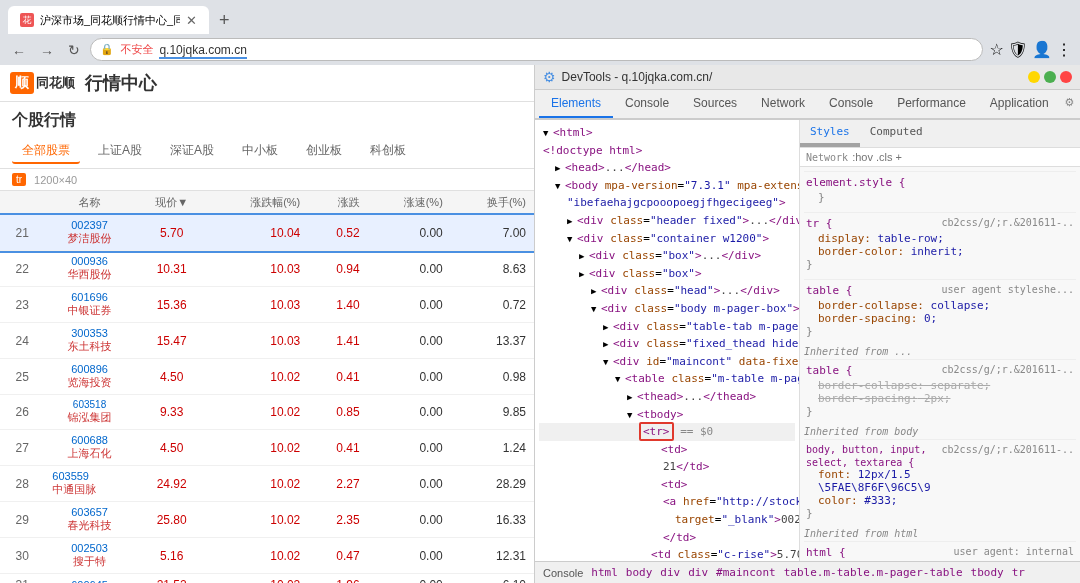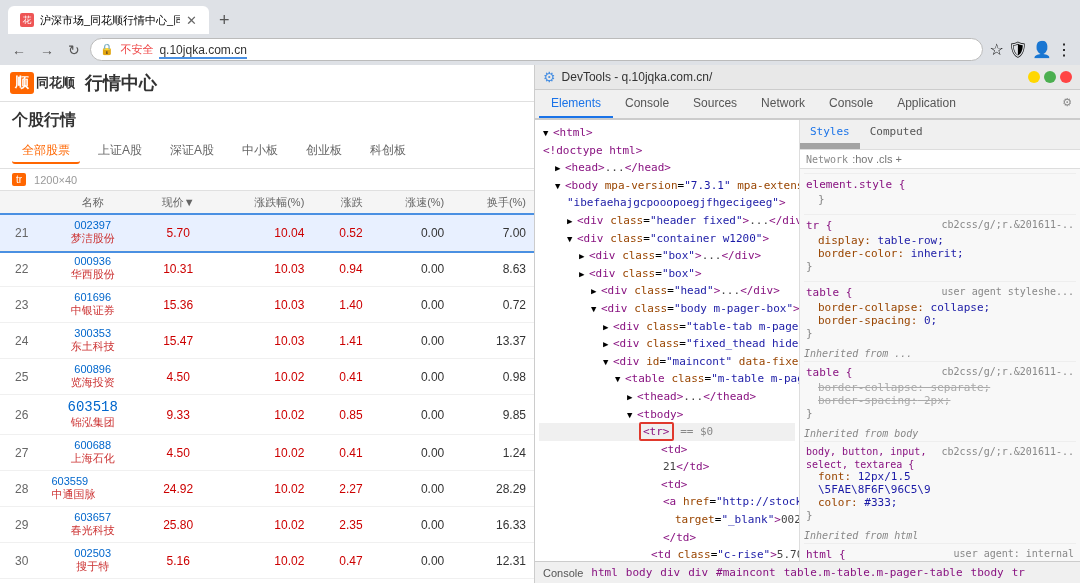--- a/index.html
+++ b/index.html
@@ -71,21 +71,21 @@
     .tag { color: #881280; }
     .attr-name { color: #994500; }
     .attr-val { color: #1a1aa6; }
     .text-node { color: #444; }
     .triangle { display: inline-block; width: 10px; cursor: pointer; font-size: 9px; }
 
     
     .styles-panel { width: 280px; background: #f8f8f8; display: flex; flex-direction: column; overflow: hidden; font-family: monospace; font-size: 11px; }
     .styles-panel-tabs { display: flex; border-bottom: 1px solid #ddd; background: #f0f0f0; }
     .sp-tab { padding: 5px 10px; font-size: 11px; cursor: pointer; color: #555; }
-    .sp-tab.active { border-bottom: 6px solid #a3a3a3; color: #1a73e8; }
+    .sp-tab.active { border-bottom: 4px solid #a3a3a3; color: #1a73e8; }
 
     .styles-filter { display: flex; align-items: center; padding: 3px 6px; border-bottom: 1px solid #ddd; background: white; }
     .filter-input { border: none; outline: none; font-size: 11px; flex: 1; }
     .filter-label { font-size: 10px; color: #888; margin-right: 4px; }
 
     .styles-content { flex: 1; overflow-y: auto; padding: 4px; }
     .style-selector { color: #881280; font-size: 11px; margin-bottom: 2px; }
     .style-rule { padding-left: 12px; font-size: 11px; }
     .style-prop { color: #994500; }
     .style-val { color: #1a1aa6; }
@@ -226,21 +226,21 @@
     </td>
     <td style="color:#cc0000;">4.50</td>
     <td style="color:#cc0000;">10.02</td>
     <td style="color:#cc0000;">0.41</td>
     <td style="color:#333;">0.00</td>
     <td style="color:#333;">0.98</td>
   </tr>
               <tr>
     <td style="text-align:center;color:#666;">26</td>
     <td style="text-align:center;">
-      <div style="color:#0066cc;font-size:14px;cursor:pointer;font-family:Liberation Mono, monospace;">603518</div>
+      <div style="color:#0066cc;font-size:10px;cursor:pointer;">603518</div>
       <div style="color:#cc3333;font-size:11px;cursor:pointer;">锦泓集团</div>
     </td>
     <td style="color:#cc0000;">9.33</td>
     <td style="color:#cc0000;">10.02</td>
     <td style="color:#cc0000;">0.85</td>
     <td style="color:#333;">0.00</td>
     <td style="color:#333;">9.85</td>
   </tr>
               <tr>
     <td style="text-align:center;color:#666;">27</td>
@@ -318,20 +318,21 @@
           <div class="win-btn max"></div>
           <div class="win-btn close"></div>
         </div>
       </div>
       <div class="devtools-tabs">
         <span class="dt-tab active">Elements</span>
         <span class="dt-tab">Console</span>
         <span class="dt-tab">Sources</span>
         <span class="dt-tab">Network</span>
         <span class="dt-tab">Console</span>
+        <span class="dt-tab">Performance</span>
         <span class="dt-tab">Application</span>
         <span style="margin-left:auto;color:#888;padding:6px 4px;font-size:11px;">⚙</span>
 
       </div>
     </div>
 
     <div class="devtools-body">
 
       <div class="elements-tree" id="elements-tree">
       <div class="tree-line" style="padding-left: 4px;"><span class="triangle">▼</span><span class="tag">&lt;html&gt;</span></div>

